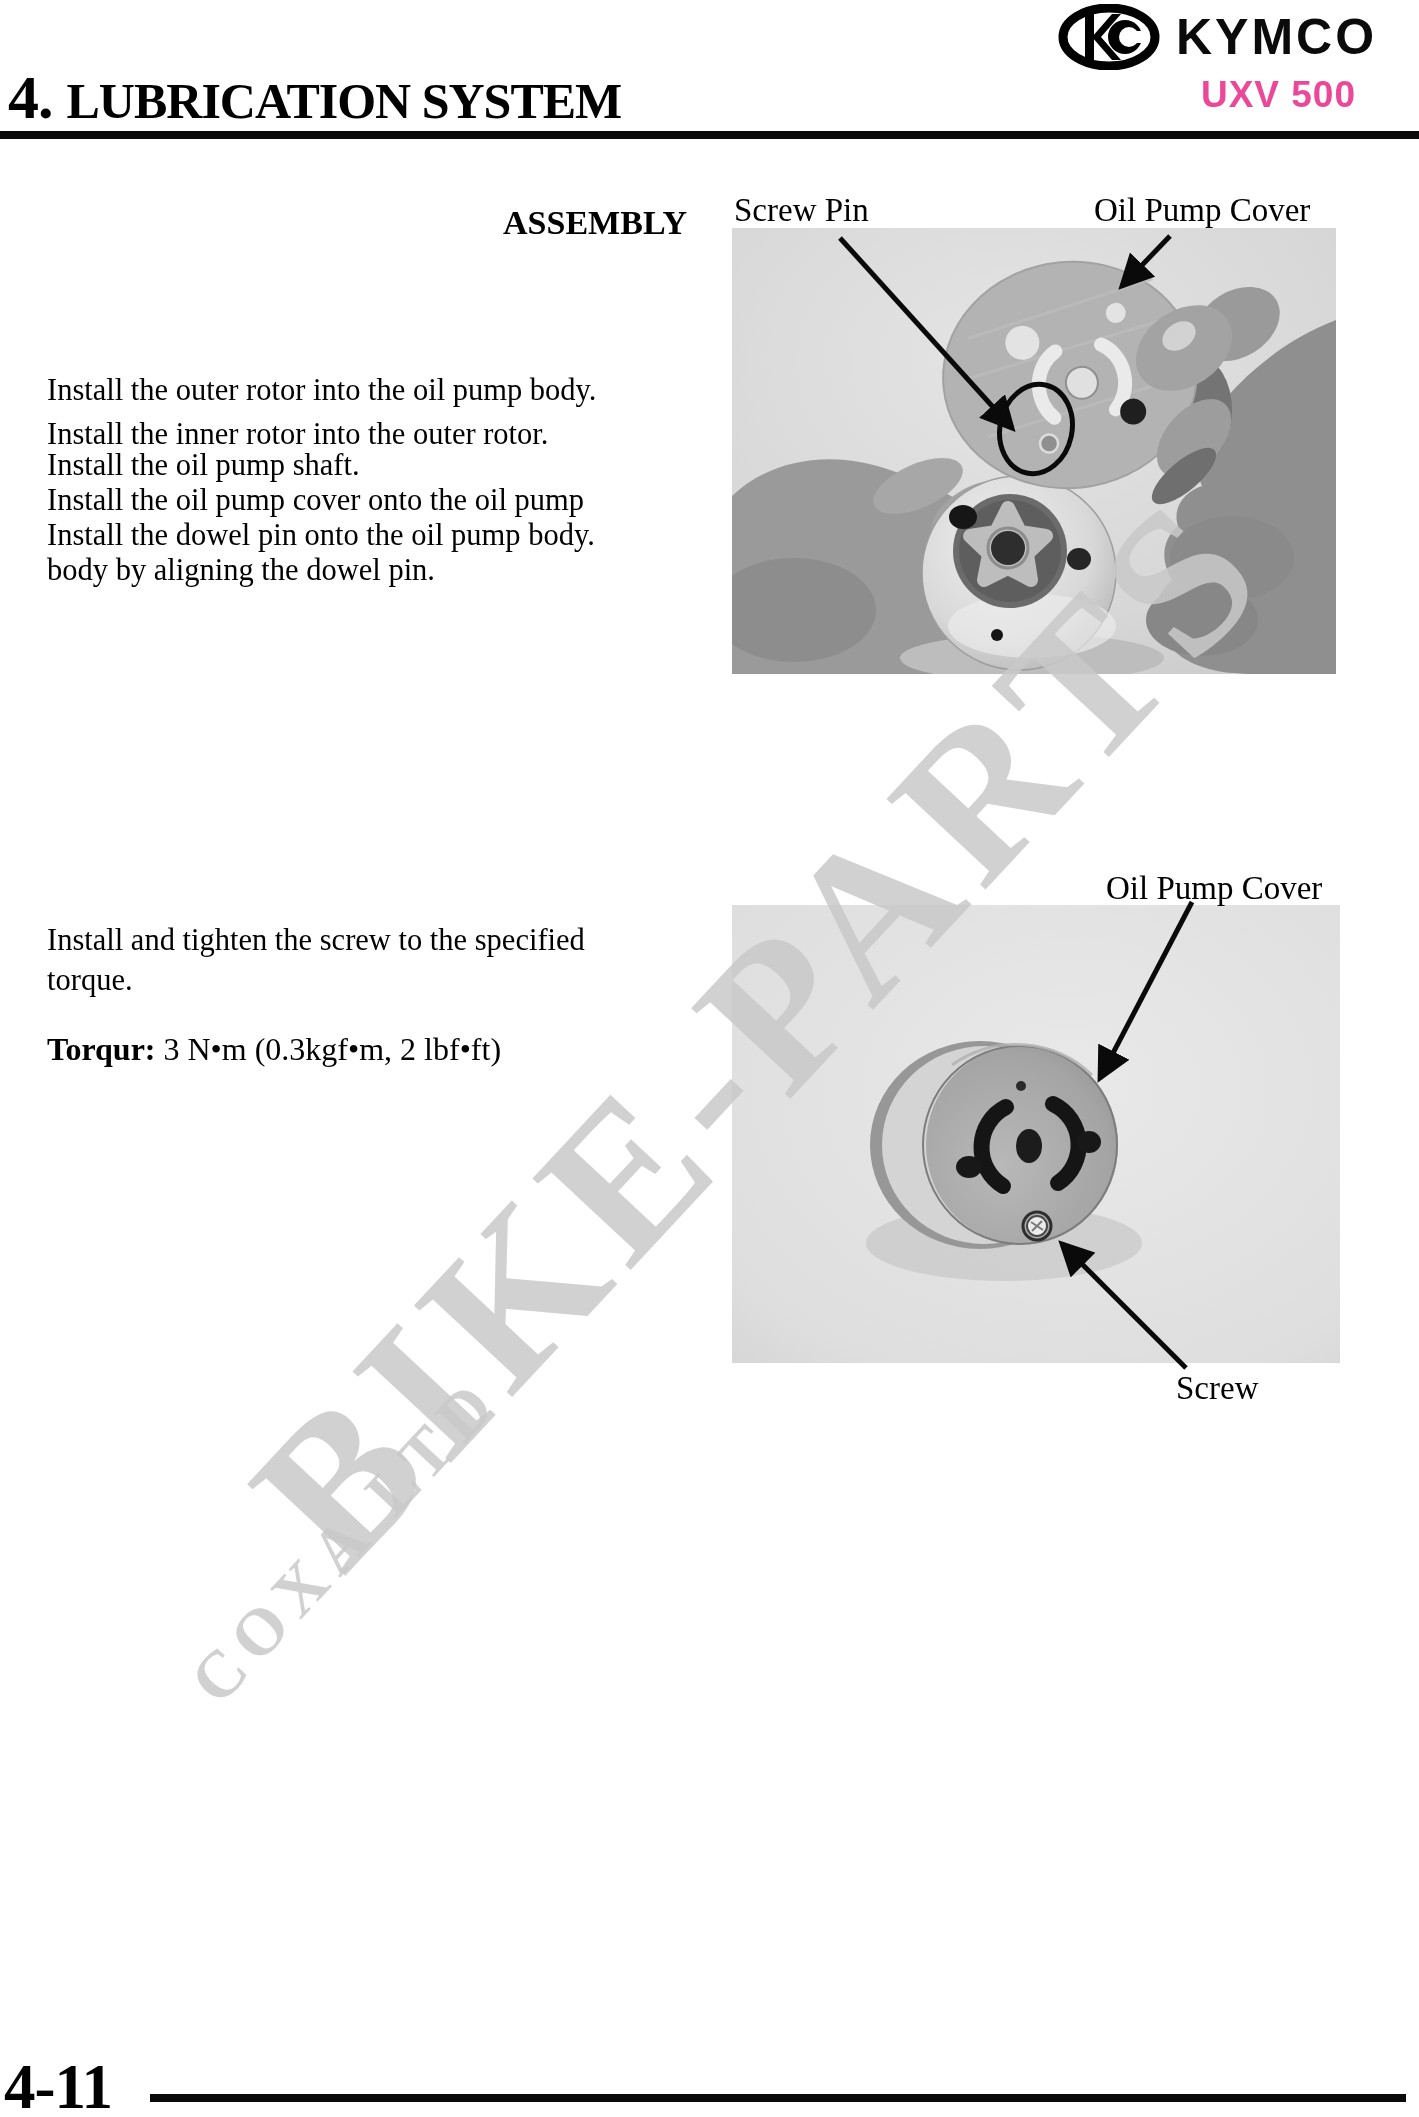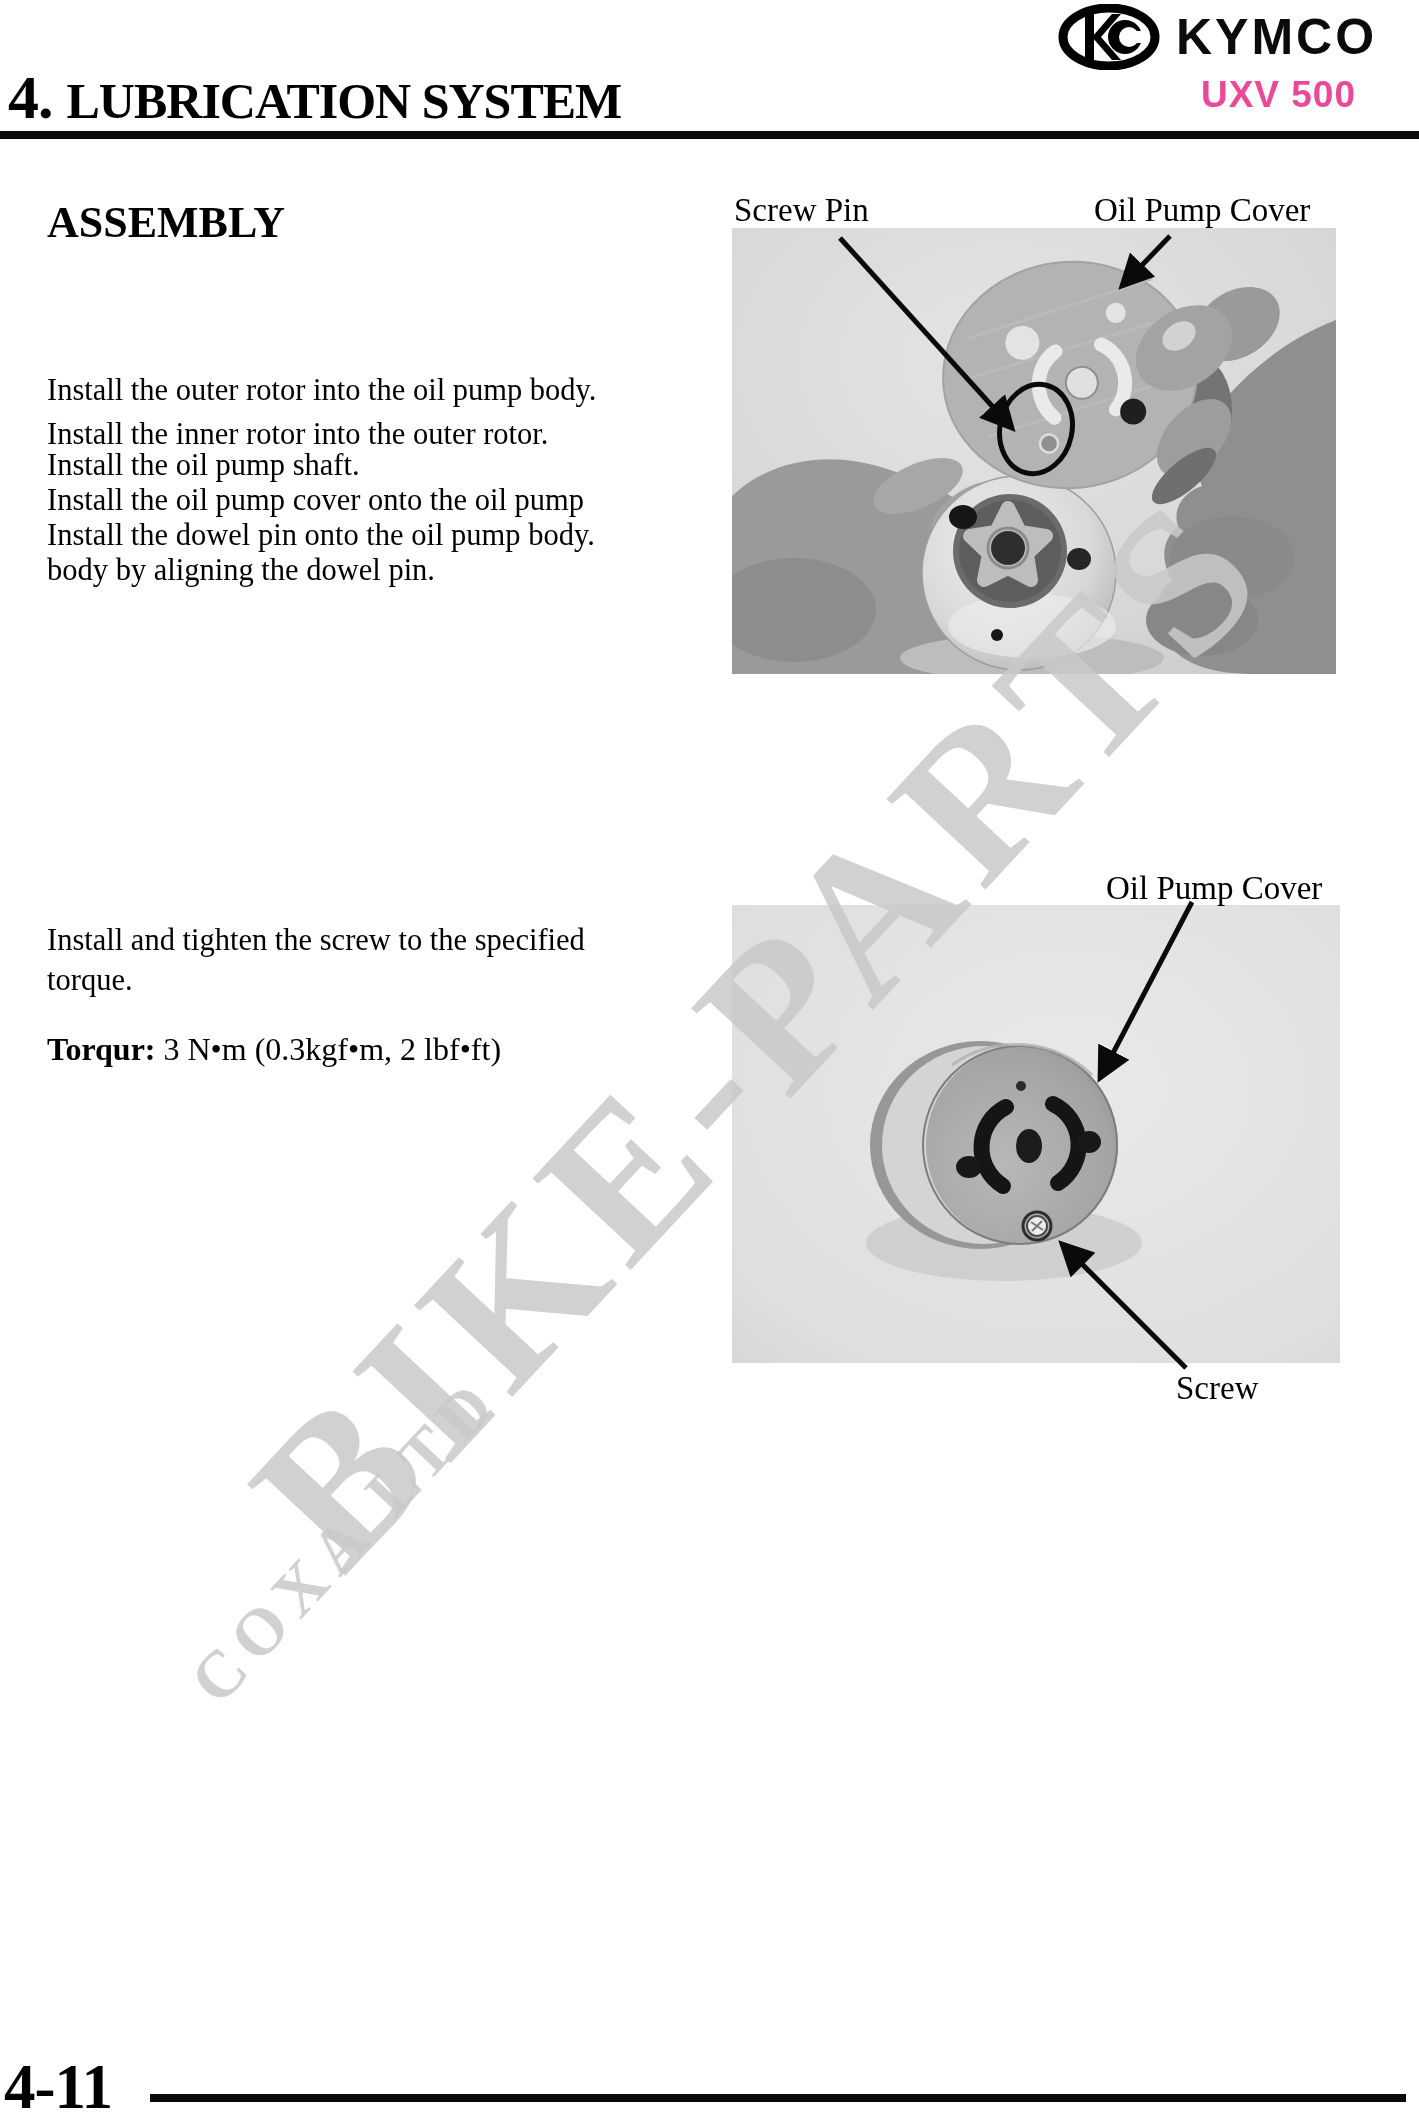--- a/index.html
+++ b/index.html
@@ -14,21 +14,21 @@
   .brand-text { font-family:"Liberation Sans","DejaVu Sans",sans-serif; font-weight:bold; font-size:50px; letter-spacing:3px; margin-left:16px; color:#0b0b0b; }
   .model-text { position:absolute; left:1008px; top:74px; width:348px; text-align:right;
     font-family:"Liberation Sans","DejaVu Sans",sans-serif; font-weight:bold; font-size:37px; letter-spacing:1px; color:#ec4899; }
   .page-title { position:absolute; left:8px; top:62px; white-space:nowrap; font-weight:bold; letter-spacing:-1px; }
   .page-title .num  { font-size:62px; }
   .page-title .name { font-size:50px; margin-left:14px; }
   .title-rule { position:absolute; left:0; top:131px; width:1419px; height:8px; background:#0a0a0a; }
 
   
   .bodytext { position:absolute; left:47px; width:640px; font-size:30.5px; line-height:35px; }
-  .sect-head { font-weight:bold; font-size:44px; }
+  .sect-head { font-weight:bold; font-size:34px;text-align:right; }
   .lh44 { line-height:44px; }
   .lh40 { line-height:40px; }
   .bold { font-weight:bold; }
 
   
   .figure { position:absolute; z-index:1; }
   .fig-label { position:absolute; z-index:4; font-size:33px; white-space:nowrap; }
 
   
   .wm { position:absolute; z-index:2; font-weight:bold; color:#c9c9c9; opacity:.85; white-space:nowrap; pointer-events:none; }

